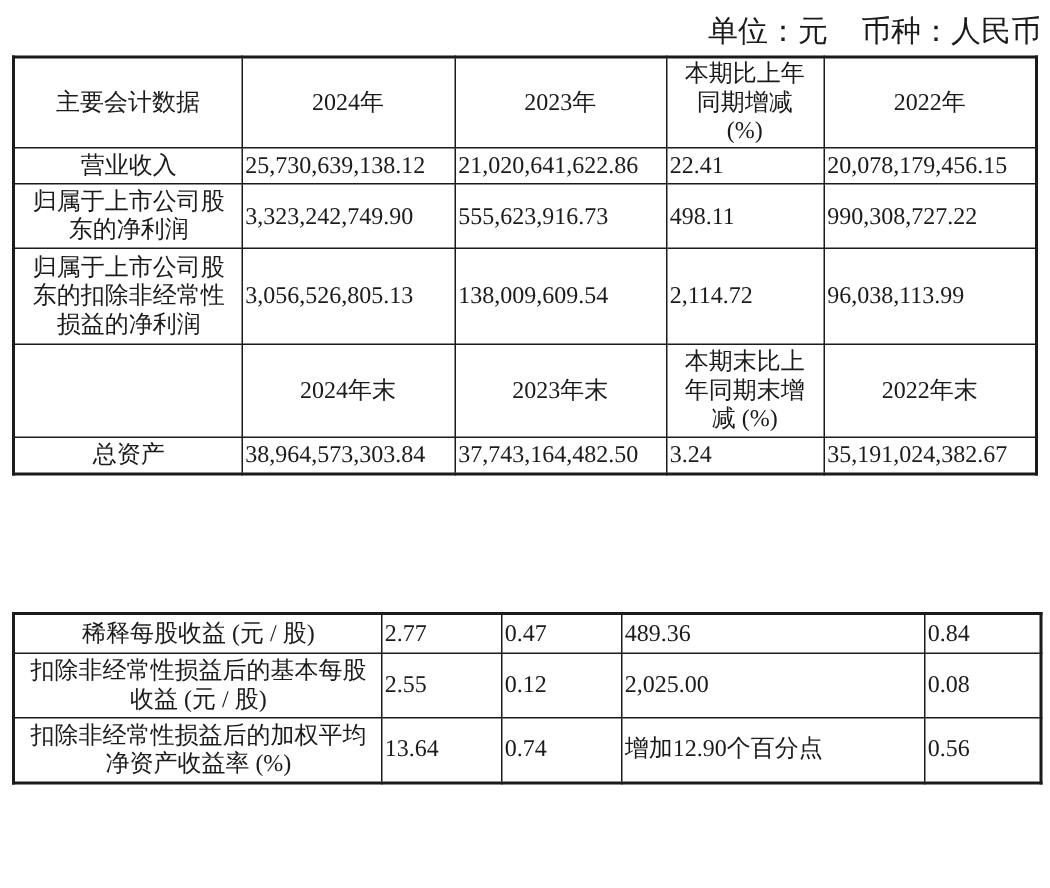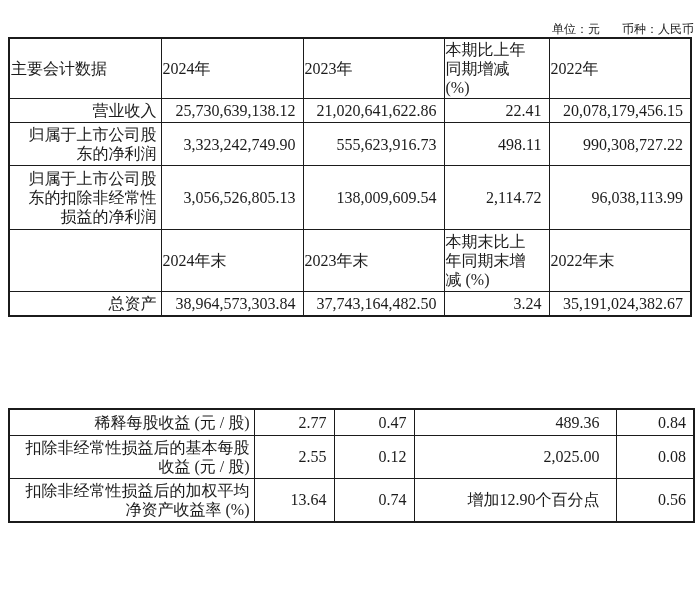--- a/index.html
+++ b/index.html
@@ -1,28 +1,28 @@
 <!DOCTYPE html>
 <html><head>
 <meta charset="utf-8">
 <style>
   html,body{margin:0;padding:0;}
   body{
     width:700px;height:592px;background:#ffffff;position:relative;overflow:hidden;
     font-family:"Liberation Serif","DejaVu Serif",serif;color:#1b1b1b;
   }
-  .unit-line{position:absolute;top:21px;right:6px;font-size:12px;white-space:nowrap;}
+  .unit-line{position:absolute;top:7px;right:6px;font-size:20px;white-space:nowrap;}
   .unit-line .sep{display:inline-block;width:22px;}
   table{border-collapse:collapse;table-layout:fixed;position:absolute;background:#fff;border:2px solid #1b1b1b;}
   td{border:1px solid #1b1b1b;font-size:16px;line-height:19px;vertical-align:middle;overflow:hidden;word-break:break-all;}
   #t1{left:8px;top:37px;width:682px;}
   #t2{left:8px;top:408px;width:685px;}
-  .ctr{margin-top:44px;}
-  .lbl{text-align:right;padding:2px 4px 2px 5px;}
-  .num{text-align:right;padding:2px 7px 2px 2px;margin-left:48px;}
+  .ctr{text-align:center;margin-top:44px;}
+  .lbl{text-align:center;padding:2px 4px 2px 5px;}
+  .num{text-align:left;padding:2px 7px 2px 2px;margin-left:48px;}
   .pctwide{padding-right:16px;}
   .pre{white-space:pre-line;}
 </style>
 </head>
 <body>
 
 <div class="unit-line">
   <span>单位：元</span><span class="sep"></span><span>币种：人民币</span>
 </div>
 

